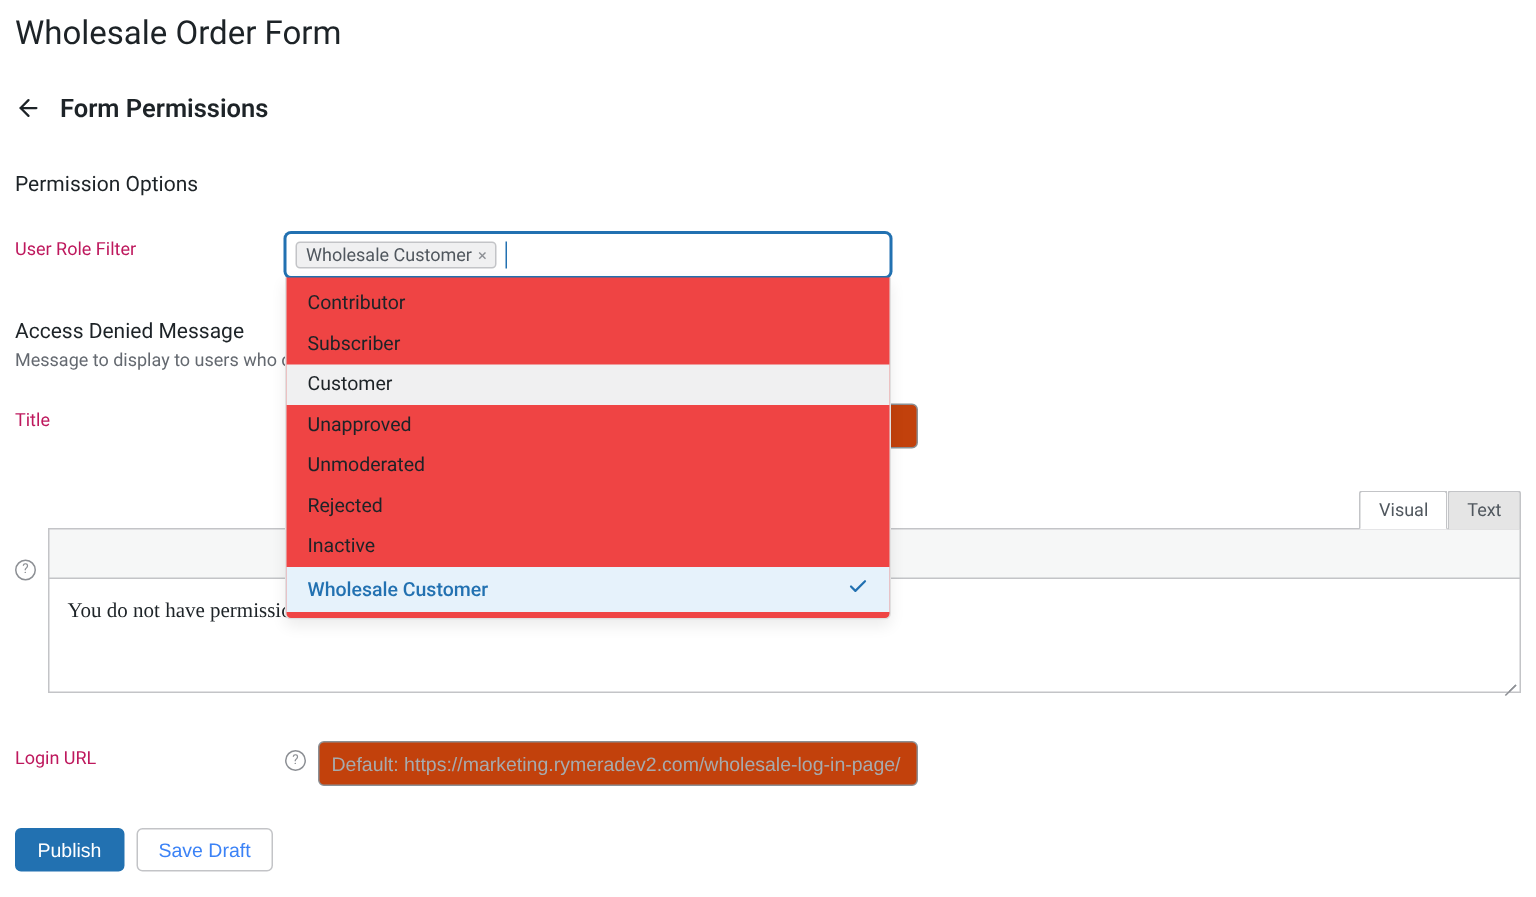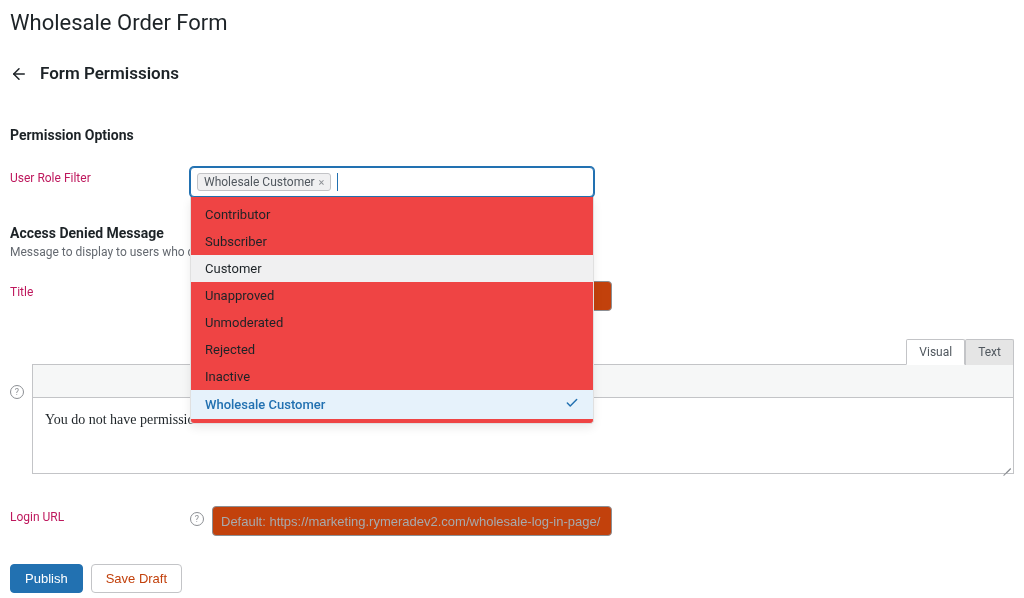--- a/index.html
+++ b/index.html
@@ -12,37 +12,37 @@
     background: #fff;
   }
   .page-title {
     font-size: 22px;
     font-weight: 400;
     margin: 0 0 28px 0;
     color: #1d2327;
   }
   .subheader {
     display: flex;
-    align-items: flex-end;
+    align-items: flex-start;
     gap: 12px;
-    margin-bottom: 44px;
+    margin-bottom: 32px;
   }
   .back-arrow {
     cursor: pointer;
     display: inline-flex;
   }
   .back-arrow svg { width: 18px; height: 18px; }
   .subheader-title {
     font-size: 17px;
     font-weight: 600;
     color: #1d2327;
   }
   .section-heading {
     font-size: 14px;
-    font-weight: 700;
+    font-weight: 400;
     margin: 0 0 24px 0;
   }
   .form-row {
     display: flex;
     align-items: flex-start;
     margin-bottom: 28px;
     position: relative;
   }
   .form-label-col {
     width: 180px;
@@ -229,21 +229,21 @@
     border: 1px solid;
   }
   .btn-primary {
     background: #2271b1;
     border-color: #2271b1;
     color: #fff;
   }
   .btn-secondary {
     background: #fff;
     border-color: #c3c4c7;
-    color: #c2410c;
+    color: #3b82f6;
   }
 </style>
 </head>
 <body>
 
 <h1 class="page-title">Wholesale Order Form</h1>
 
 <div class="subheader">
   <span class="back-arrow">
     <svg viewBox="0 0 24 24" fill="none" stroke="#1d2327" stroke-width="2" stroke-linecap="round" stroke-linejoin="round">

